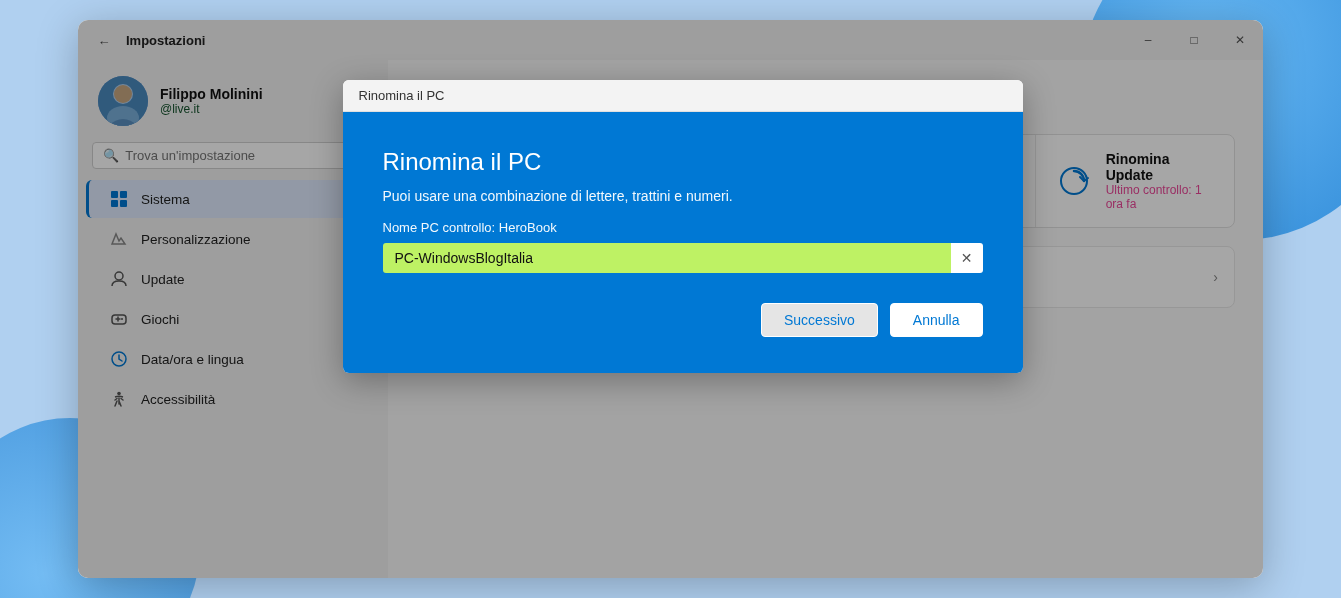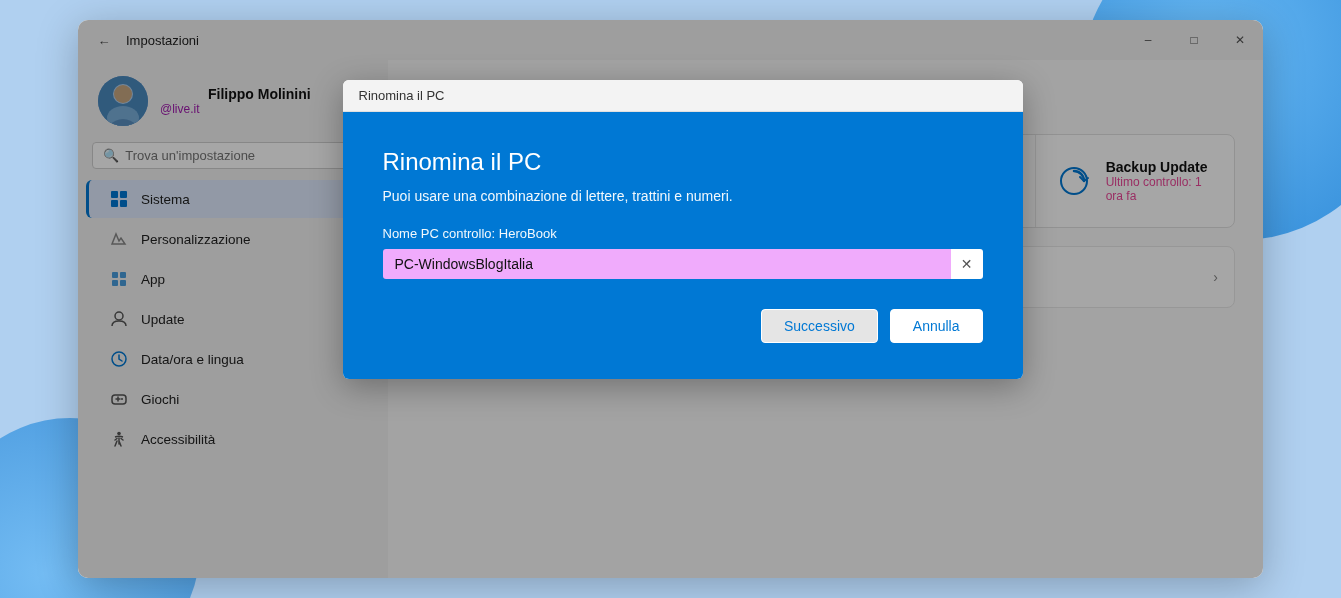--- a/index.html
+++ b/index.html
@@ -67,21 +67,21 @@
       border-radius: 4px;
       display: flex; align-items: center; justify-content: center;
       cursor: pointer;
       color: #444;
       font-size: 13px;
     }
     .titlebar-title {
       margin-left: 8px;
       font-size: 13px;
       color: #222;
-      font-weight: 400;
+      font-weight: 700;
     }
     .titlebar-controls {
       position: absolute;
       right: 0;
       top: 0;
       display: flex;
     }
     .titlebar-btn {
       width: 46px; height: 40px;
       display: flex; align-items: center; justify-content: center;
@@ -119,22 +119,22 @@
     .avatar {
       width: 50px; height: 50px;
       border-radius: 50%;
       background: #6a9fd8;
       overflow: hidden;
       flex-shrink: 0;
       display: flex; align-items: center; justify-content: center;
     }
     .avatar svg { width: 50px; height: 50px; }
     .user-info { display: flex; flex-direction: column; }
-    .user-name { font-size: 14px; font-weight: 600; color: #111; margin-left: 48px; }
-    .user-email { font-size: 12px; color: #a21caf; }
+    .user-name { font-size: 14px; font-weight: 600; color: #111; }
+    .user-email { font-size: 12px; color: #14532d; }
 
     .search-box {
       margin: 4px 14px 10px 14px;
       display: flex;
       align-items: center;
       background: #fff;
       border: 1px solid #d0d0d0;
       border-radius: 4px;
       padding: 5px 10px;
       gap: 6px;
@@ -295,21 +295,21 @@
       padding: 36px 40px 36px 40px;
       color: #fff;
     }
     .dialog-title {
       font-size: 24px;
       font-weight: 300;
       margin-bottom: 12px;
     }
     .dialog-desc {
       font-size: 14px;
-      margin-bottom: 22px;
+      margin-bottom: 16px;
       opacity: 0.95;
     }
     .dialog-label {
       font-size: 13px;
       margin-bottom: 8px;
       opacity: 0.95;
     }
     .dialog-input-row {
       display: flex;
       align-items: center;
@@ -317,21 +317,21 @@
       margin-bottom: 30px;
     }
     .dialog-input {
       flex: 1;
       padding: 7px 12px;
       font-size: 14px;
       border: none;
       border-radius: 3px 0 0 3px;
       outline: none;
       color: #111;
-      background: #f0abfc;
+      background: #bef264;
     }
     .dialog-clear-btn {
       background: #fff;
       border: none;
       padding: 7px 10px;
       cursor: pointer;
       border-radius: 0 3px 3px 0;
       color: #555;
       font-size: 14px;
       display: flex; align-items: center;
@@ -424,61 +424,50 @@
 
       <div class="nav-item">
         <div class="nav-icon">
           <svg width="18" height="18" viewBox="0 0 18 18">
               <path d="M2 14 L6 4 L9 11 L11 8 L15 14 Z" fill="none" stroke="#888" stroke-width="1.5"></path>
             </svg>
         </div>
         <span>Personalizzazione</span>
       </div>
 
-      <div class="nav-item">
-        <div class="nav-icon">
-          <svg width="18" height="18" viewBox="0 0 18 18">
-              <rect x="2" y="2" width="6" height="6" rx="1" fill="#0078d4" opacity="0.7"></rect>
-              <rect x="10" y="2" width="6" height="6" rx="1" fill="#0078d4" opacity="0.7"></rect>
-              <rect x="2" y="10" width="6" height="6" rx="1" fill="#0078d4" opacity="0.7"></rect>
-              <rect x="10" y="10" width="6" height="6" rx="1" fill="#0078d4" opacity="0.7"></rect>
-            </svg>
-        </div>
-        <span>App</span>
-      </div>
 
       <div class="nav-item">
         <div class="nav-icon">
           <svg width="18" height="18" viewBox="0 0 18 18">
               <circle cx="9" cy="6" r="4" fill="none" stroke="#555" stroke-width="1.5"></circle>
               <path d="M2 16 Q2 11 9 11 Q16 11 16 16" fill="none" stroke="#555" stroke-width="1.5"></path>
             </svg>
         </div>
         <span>Update</span>
-      </div>
-
-      <div class="nav-item">
-        <div class="nav-icon">
-          <svg width="18" height="18" viewBox="0 0 18 18">
-              <circle cx="9" cy="9" r="7" fill="none" stroke="#0078d4" stroke-width="1.5"></circle>
-              <path d="M9 5 L9 9 L12 11" fill="none" stroke="#0078d4" stroke-width="1.5" stroke-linecap="round"></path>
-            </svg>
-        </div>
-        <span>Data/ora e lingua</span>
       </div>
 
       <div class="nav-item">
         <div class="nav-icon">
           <svg width="18" height="18" viewBox="0 0 18 18">
               <rect x="2" y="5" width="14" height="9" rx="3" fill="none" stroke="#555" stroke-width="1.5"></rect>
               <path d="M6 9 H10 M8 7 V11" stroke="#555" stroke-width="1.5" stroke-linecap="round"></path>
               <circle cx="12" cy="9" r="1" fill="#555"></circle>
             </svg>
         </div>
         <span>Giochi</span>
+      </div>
+
+      <div class="nav-item">
+        <div class="nav-icon">
+          <svg width="18" height="18" viewBox="0 0 18 18">
+              <circle cx="9" cy="9" r="7" fill="none" stroke="#0078d4" stroke-width="1.5"></circle>
+              <path d="M9 5 L9 9 L12 11" fill="none" stroke="#0078d4" stroke-width="1.5" stroke-linecap="round"></path>
+            </svg>
+        </div>
+        <span>Data/ora e lingua</span>
       </div>
 
       <div class="nav-item">
         <div class="nav-icon">
           <svg width="18" height="18" viewBox="0 0 18 18">
               <circle cx="9" cy="3.5" r="1.8" fill="#555"></circle>
               <path d="M5 7 Q9 5.5 13 7" fill="none" stroke="#555" stroke-width="1.5"></path>
               <path d="M9 8 L9 14 M7 11 L5 16 M9 11 L11 16 M7 8.5 L5 10 M11 8.5 L13 10" fill="none" stroke="#555" stroke-width="1.5" stroke-linecap="round"></path>
             </svg>
         </div>
@@ -544,21 +533,21 @@
 
         <div class="info-card">
           <div class="info-card-icon">
             <svg width="32" height="32" viewBox="0 0 32 32">
               <circle cx="16" cy="16" r="13" fill="none" stroke="#0078d4" stroke-width="2"></circle>
               <path d="M16 6 A10 10 0 0 1 26 16" fill="none" stroke="#0078d4" stroke-width="2.5" stroke-linecap="round"></path>
               <polyline points="22,12 26,16 30,13" fill="none" stroke="#0078d4" stroke-width="2" stroke-linecap="round" stroke-linejoin="round"></polyline>
             </svg>
           </div>
           <div class="info-card-text">
-            <span class="info-card-title">Backup Update</span>
+            <span class="info-card-title">Rinomina Update</span>
             <span class="info-card-sub">Ultimo controllo: 1 ora fa</span>
           </div>
         </div>
       </div>
 
       <div class="settings-list">
         <div class="settings-item">
           <div class="settings-item-left">
             <div class="settings-item-icon">
               <svg width="24" height="24" viewBox="0 0 24 24">

